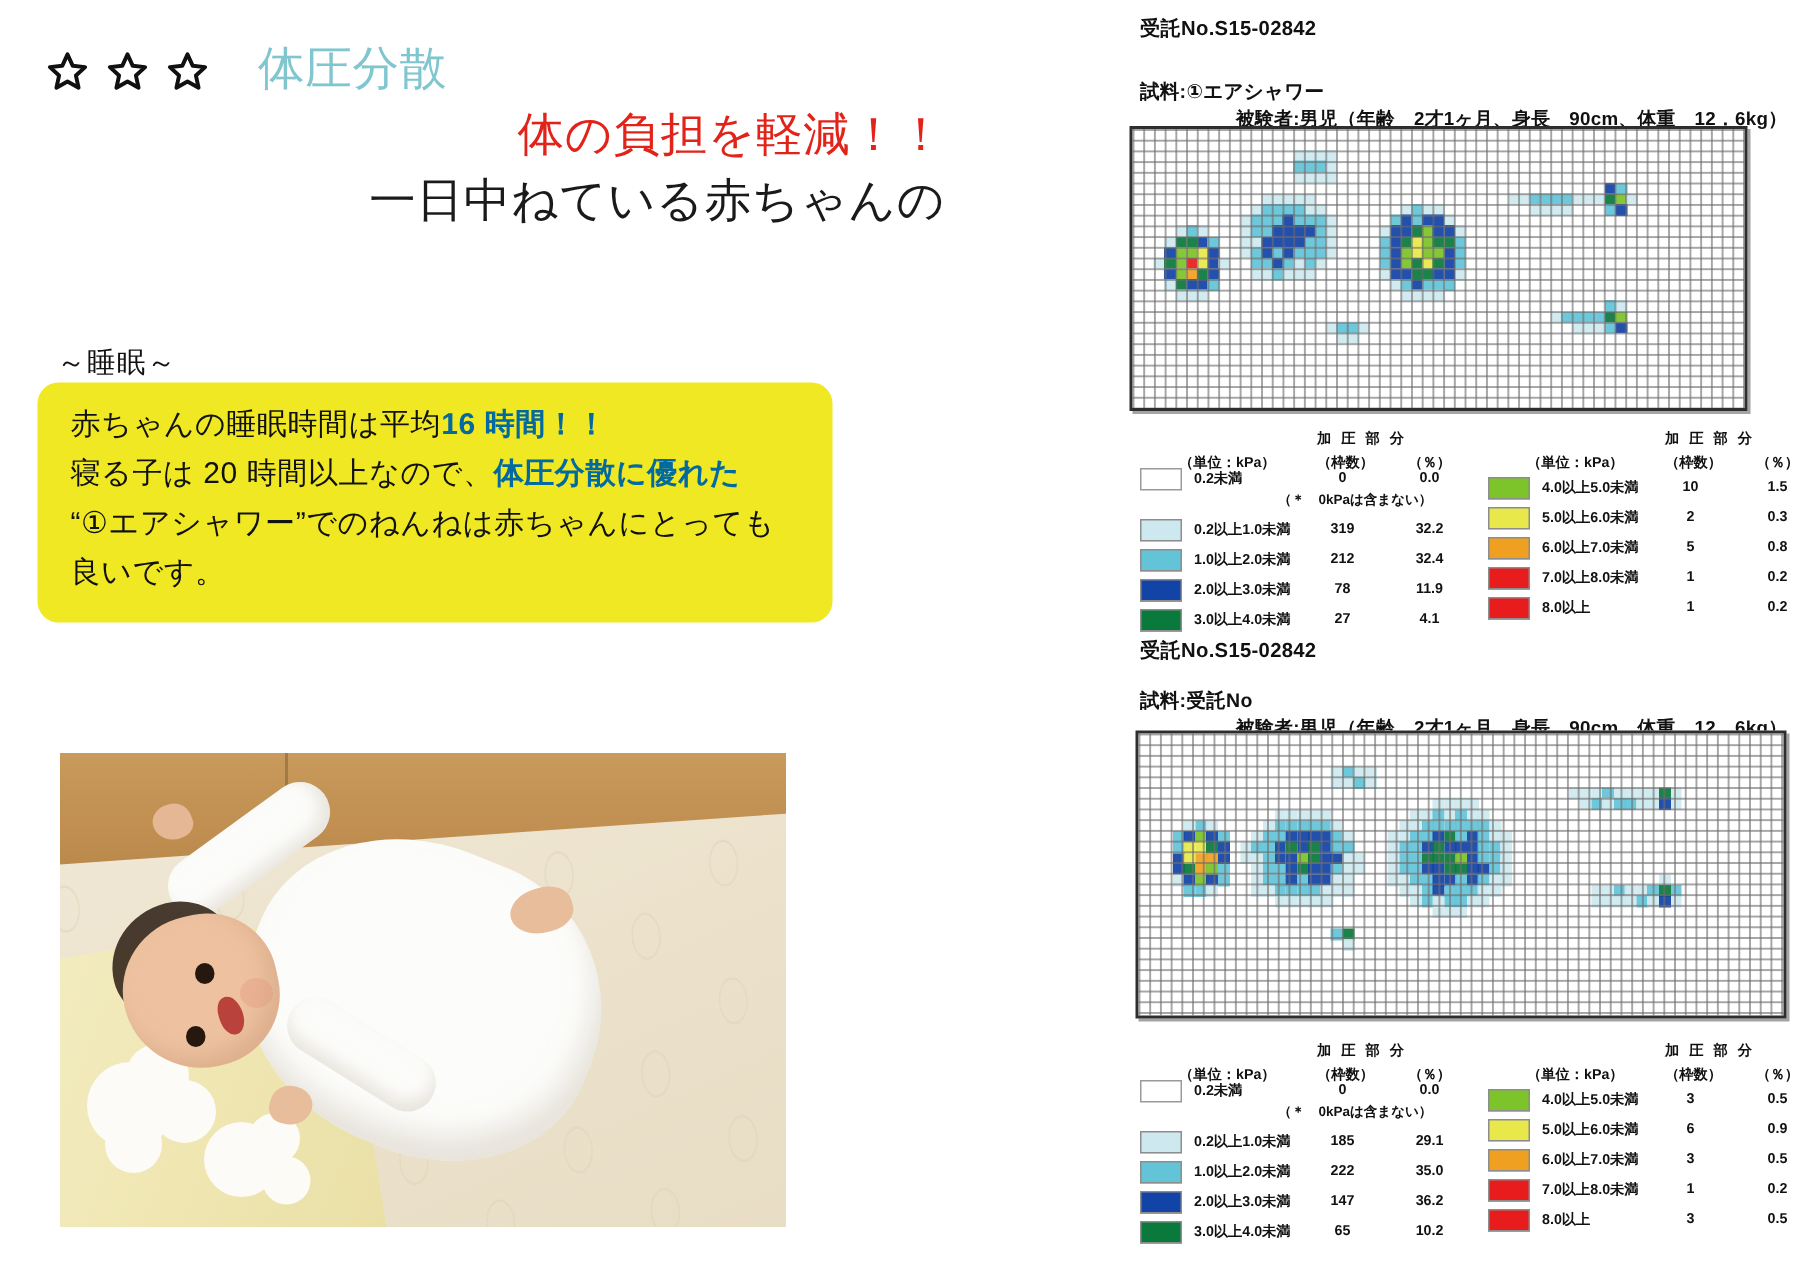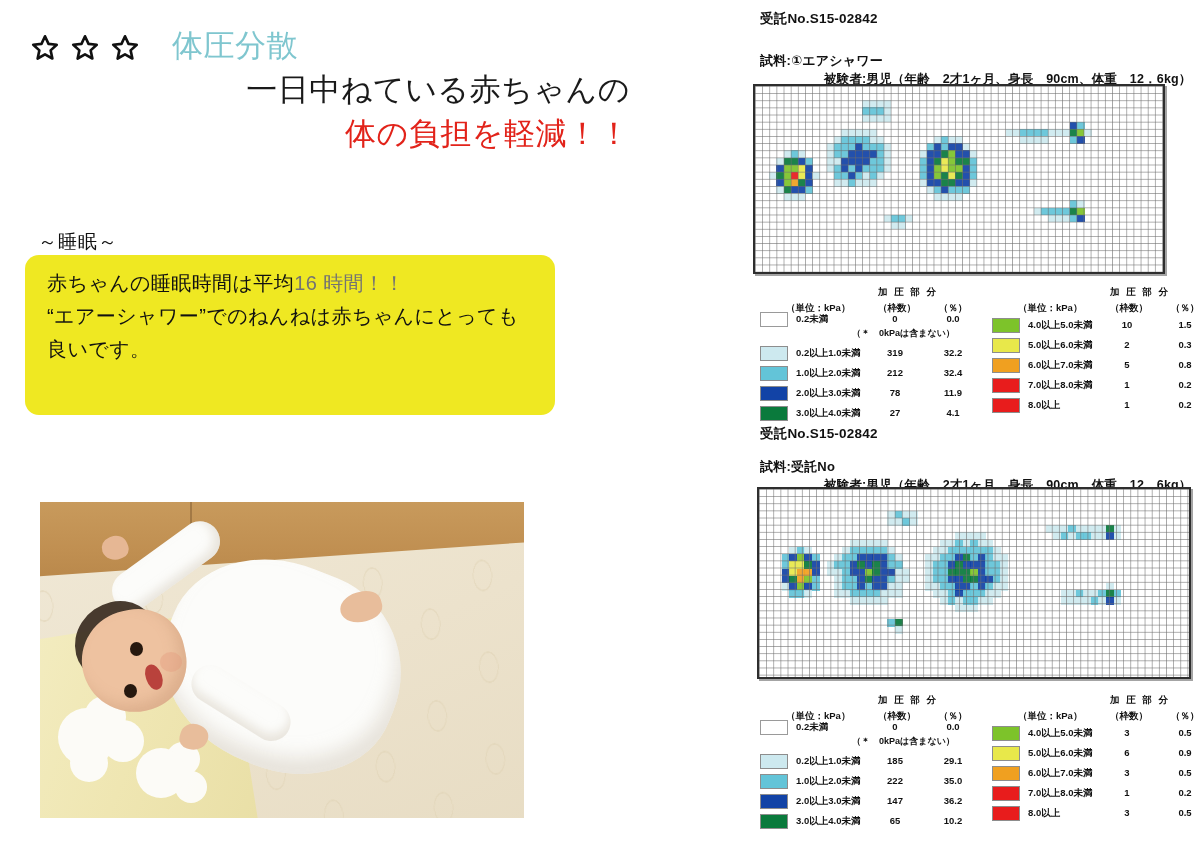--- a/index.html
+++ b/index.html
@@ -20,21 +20,21 @@
   .star{display:inline-block;width:30px;height:30px;}
   .teal{color:#7fc6cf;}
   .red{color:#e2231a;}
 
   .sleep-label{position:absolute;left:38px;top:229px;font-size:19px;color:#111;
                letter-spacing:1px;}
   .yellow-box{position:absolute;left:25px;top:255px;width:530px;height:160px;
               background:#efe822;border-radius:14px;}
   .yellow-box .lines{position:absolute;left:22px;top:12px;right:10px;
               font-size:20px;line-height:33px;color:#111;letter-spacing:.4px;}
-  .yellow-box .red{color:#737373;}
+  .yellow-box .red{color:#0369a1;font-weight:bold;}
 
   
   .photo{position:absolute;left:40px;top:502px;width:484px;height:316px;
          overflow:hidden;background:#e9ddc6;}
   .photo .wall{position:absolute;left:0;top:0;width:100%;height:26%;
          background:linear-gradient(180deg,#c89a5c 0%,#c08f51 60%,#b8874a 100%);}
   .photo .wall:after{content:"";position:absolute;left:31%;top:0;width:2px;height:100%;
          background:rgba(120,85,45,.45);}
   .photo .mat{position:absolute;left:-4%;top:18%;width:112%;height:92%;
          background:linear-gradient(160deg,#efe7d4 0%,#ece2cc 45%,#e7dcc3 100%);
@@ -127,32 +127,33 @@
         </span>
         <span class="star">
           <svg viewBox="0 0 24 24" width="30" height="30">
               <path d="M12 2.6l2.8 6.1 6.6.7-4.9 4.5 1.4 6.5L12 17.1 6.1 20.4l1.4-6.5L2.6 9.4l6.6-.7z" fill="none" stroke="#111" stroke-width="2.1" stroke-linejoin="round"></path>
             </svg>
         </span>
       </span>
       <span class="teal">体圧分散</span>
     </div>
     <div class="hl-row">
-      <span>一日中ねている赤ちゃんの</span>
+      <span class="red">体の負担を軽減！！</span>
     </div>
     <div class="hl-row">
-      <span class="red">体の負担を軽減！！</span>
+      <span>一日中ねている赤ちゃんの</span>
     </div>
   </div>
 
   <div class="sleep-label">～睡眠～</div>
   <div class="yellow-box">
     <div class="lines">
       <div><span>赤ちゃんの睡眠時間は平均</span><span class="red">16 時間！！</span></div>
-      <div>“エアーシャワー”でのねんねは赤ちゃんにとっても</div>
+      <div><span>寝る子は 20 時間以上なので、</span><span class="red">体圧分散に優れた</span></div>
+      <div>“①エアシャワー”でのねんねは赤ちゃんにとっても</div>
       <div>良いです。</div>
     </div>
   </div>
 
   <div class="photo">
     <div class="wall"></div>
     <div class="mat"></div>
     <div class="matpattern"></div>
     <div class="yellowquilt"></div>
     <div class="flower fl1"></div>

